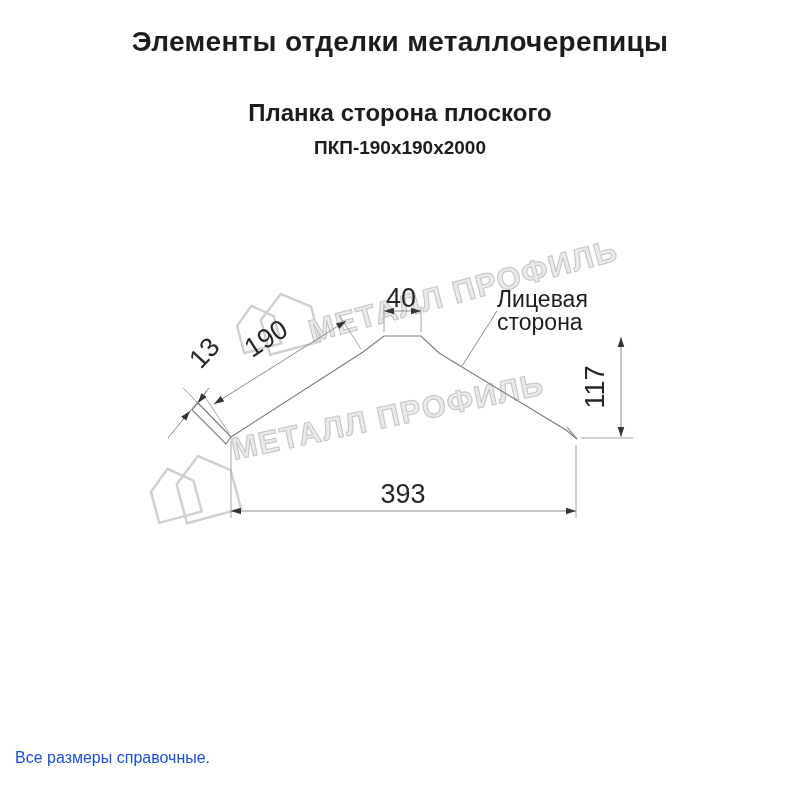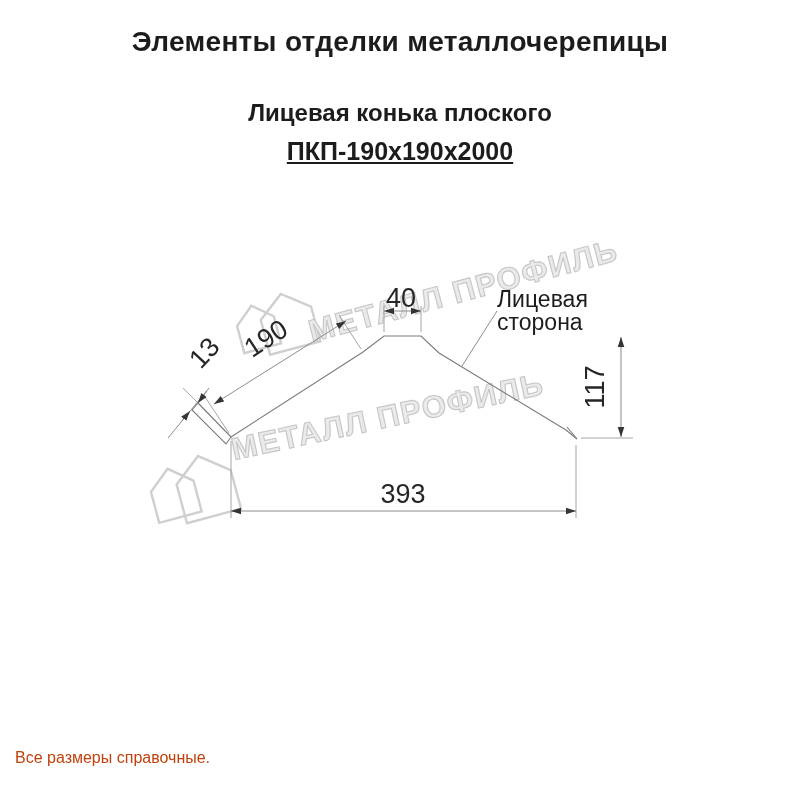--- a/index.html
+++ b/index.html
@@ -3,38 +3,38 @@
 <meta charset="utf-8">
 <style>
   html,body{margin:0;padding:0;}
   body{
     width:800px;height:800px;position:relative;background:#ffffff;
     font-family:"Liberation Sans", sans-serif;color:#1c1c1c;overflow:hidden;
   }
   .title-line{position:absolute;left:0;width:800px;text-align:center;white-space:nowrap;}
   .t1{top:26px;font-size:28px;font-weight:bold;letter-spacing:0.3px;}
   .t2{top:99px;font-size:24px;font-weight:bold;}
-  .t3{top:137px;font-size:25px;font-weight:bold;text-decoration:underline;}
-  .footer{position:absolute;left:15px;top:748px;font-size:16px;line-height:19px;color:#c2410c;}
+  .t3{top:137px;font-size:19px;font-weight:bold;}
+  .footer{position:absolute;left:15px;top:748px;font-size:16px;line-height:19px;color:#1d4ed8;}
   svg{position:absolute;left:0;top:0;}
   .profile{stroke:#7a7a7a;stroke-width:1.1;fill:none;}
   .dimline{stroke:#8c8c8c;stroke-width:1;fill:none;}
   .extline{stroke:#9a9a9a;stroke-width:0.9;fill:none;}
   .leader{stroke:#8c8c8c;stroke-width:1;fill:none;}
   .dimtext{font-size:27px;fill:#262626;}
   .facetext{font-size:23px;fill:#1c1c1c;}
   .wm-shape{stroke:#cfcfcf;stroke-width:2.4;fill:none;}
   .wm-text{font-size:31px;font-weight:bold;letter-spacing:1.5px;
            fill:#eaeaea;stroke:#c6c6c6;stroke-width:1.1px;}
 </style>
 </head>
 <body>
 
 <div class="title-line t1">Элементы отделки металлочерепицы</div>
-<div class="title-line t2">Лицевая конька плоского</div>
+<div class="title-line t2">Планка сторона плоского</div>
 <div class="title-line t3">ПКП-190х190х2000</div>
 
 <svg width="800" height="800" viewBox="0 0 800 800">
   <defs>
     <marker id="arr" viewBox="0 -4.5 10 9" refX="10" refY="0" markerWidth="10" markerHeight="9" markerUnits="userSpaceOnUse" orient="auto-start-reverse">
       <path d="M10,0 L0,3.3 L0,-3.3 Z" fill="#343434"></path>
     </marker>
   </defs>
 
   <g>

